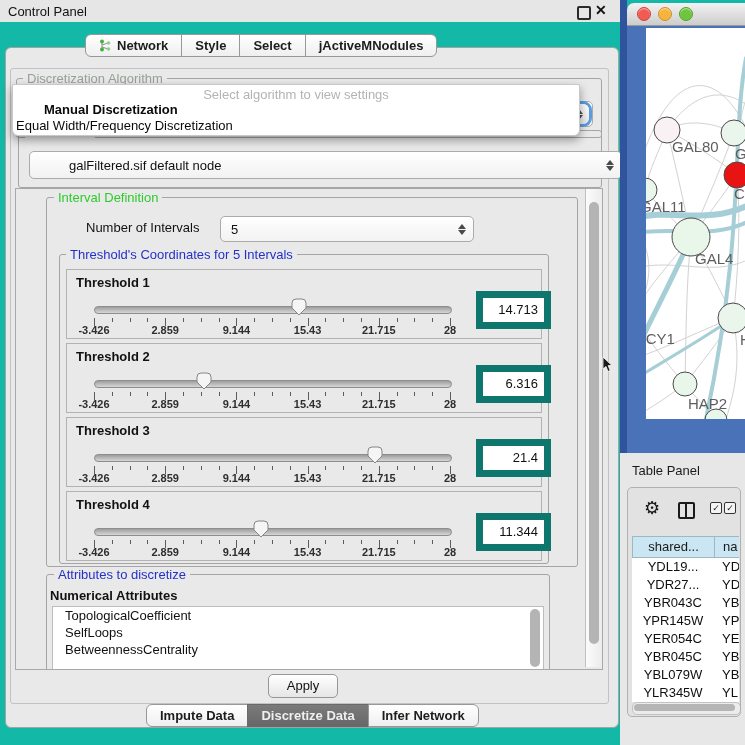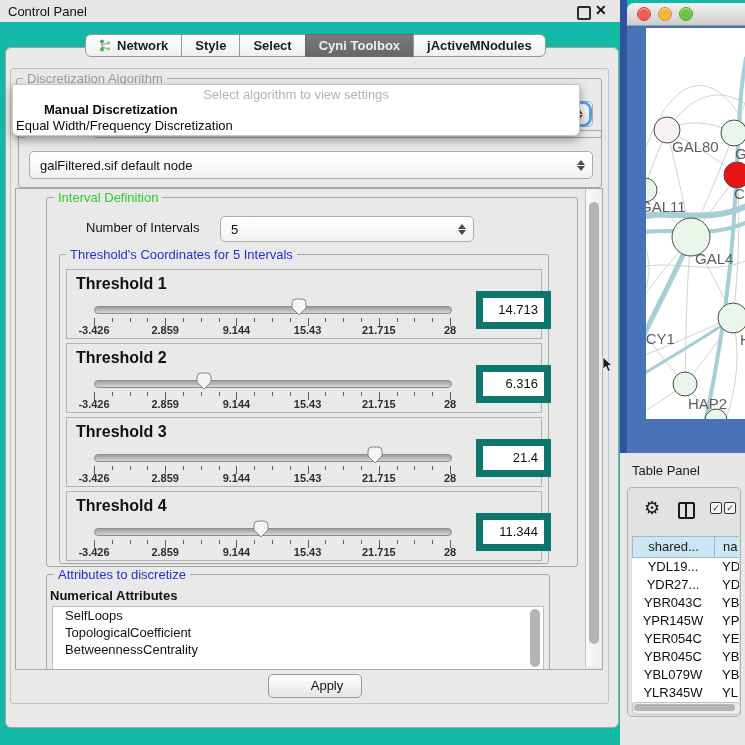--- a/index.html
+++ b/index.html
@@ -54,36 +54,36 @@
 
   
   .scroll-panel{left:15px;top:188px;width:586px;height:480px;border:1px solid #a8a8a8;
                 background:#e9e9e9;overflow:hidden;}
   .vsb{position:absolute;right:0;top:0;width:16px;height:478px;border-left:1px solid #bfbfbf;
        background:linear-gradient(to right,#fbfbfb,#ececec);}
   .vsb .thumb{position:absolute;left:3px;top:13px;width:10px;height:442px;background:#b4b4b4;border-radius:5px;}
 
   
   .tbox{position:absolute;left:6px;width:474px;height:68px;border:1px solid #b2b2b2;background:#e9e9e9;}
-  .tlabel{position:absolute;left:9px;top:5px;font-size:16px;font-weight:bold;color:#111;}
+  .tlabel{position:absolute;left:9px;top:5px;font-size:13px;font-weight:bold;color:#111;}
   .track{position:absolute;left:27px;top:36px;width:356px;height:6px;border:1px solid #8d8d8d;
          border-radius:4px;background:linear-gradient(#9d9d9d,#d6d6d6);}
   .knob{position:absolute;top:28px;width:16px;height:18px;}
   .tick{position:absolute;top:48px;width:1px;background:#5c5c5c;}
   .ticklab{position:absolute;top:54px;transform:translateX(-50%);font-size:11px;font-weight:bold;color:#2e2e2e;white-space:nowrap;}
   .vfield{position:absolute;left:409px;top:21px;width:55px;height:24px;background:#fff;
           border:7px solid #0f766e;font-size:13px;color:#111;text-align:right;line-height:24px;padding-right:6px;}
 
   
   .attr-list{position:absolute;left:5px;top:31px;width:490px;height:80px;background:#ffffff;border:1px solid #bdbdbd;}
   .attr-item{font-size:13px;color:#111;line-height:17px;padding-left:12px;white-space:nowrap;}
   .list-sb{position:absolute;right:3px;top:2px;width:10px;height:58px;background:#b4b4b4;border-radius:5px;}
 
   .apply-btn{left:268px;top:674px;width:68px;height:22px;border:1px solid #979797;border-radius:5px;
-             background:linear-gradient(#ffffff,#e6e6e6);font-size:13px;color:#111;text-align:center;line-height:21px;padding-left:24px;}
+             background:linear-gradient(#ffffff,#e6e6e6);font-size:13px;color:#111;text-align:center;line-height:21px;}
 
   
   .navy{left:620px;top:0;width:7px;height:453px;background:#30539e;}
   .net-win{left:627px;top:3px;width:118px;height:450px;background:#4a72b9;border-top-left-radius:7px;}
   .win-titlebar{left:0;top:0;width:118px;height:22px;background:linear-gradient(#f2f2f2,#cdcdcd);
                 border-bottom:1px solid #9b9b9b;border-top-left-radius:7px;display:flex;align-items:center;padding-left:10px;gap:7px;}
   .tl{width:12px;height:12px;border-radius:50%;box-shadow:inset 0 1px 1px rgba(255,255,255,.6);}
   .canvas{left:19px;top:25px;width:99px;height:391px;background:#ffffff;overflow:hidden;}
 
   .table-panel{left:620px;top:453px;width:125px;height:292px;background:#e7e7e7;}
@@ -134,23 +134,20 @@
           </svg>
         </span>
         <span>Network</span>
       </div>
       <div class="tab">
         <span>Style</span>
       </div>
       <div class="tab">
         <span>Select</span>
       </div>
-      <div class="tab selected">
-        <span>Cyni Toolbox</span>
-      </div>
       <div class="tab last">
         <span>jActiveMNodules</span>
       </div>
     </div>
 
   <div class="abs group" style="left:16px;top:78px;width:584px;height:58px;">
     <span class="gtitle" style="left:6px;color:#97a097;">Discretization Algorithm</span>
     <div class="combo" style="position:absolute;left:10px;top:22px;width:564px;height:24px;">
       <div class="focus-stepper">
         <i style="width:0;height:0;border-left:4px solid transparent;border-right:4px solid transparent;border-bottom:5px solid #4a4a4a;"></i>
@@ -162,21 +159,21 @@
   <div class="abs popup">
     <div class="ph">Select algorithm to view settings</div>
     <div id="popup-options">
         <div class="opt bold" style="top: 17px;">Manual Discretization</div>
         <div class="opt" style="top: 33px;">Equal Width/Frequency Discretization</div>
       </div>
   </div>
 
   <div class="abs group" style="left:18px;top:130px;width:582px;height:56px;">
     <span class="gtitle" style="left:6px;color:#222;">Table Data</span>
-    <div class="combo" style="position:absolute;left:10px;top:20px;width:562px;height:26px;">
+    <div class="combo" style="position:absolute;left:10px;top:20px;width:562px;height:26px;padding-left:29px;">
       <div class="ctext">galFiltered.sif default node</div>
       <div class="stepper">
           <i class="up"></i>
           <i class="dn"></i>
         </div>
     </div>
   </div>
 
   <div class="abs scroll-panel">
 
@@ -337,33 +334,44 @@
             </div>
           </div>
       </div>
     </div>
 
     <div class="group" style="position:absolute;left:30px;top:385px;width:502px;height:120px;">
       <span class="gtitle" style="left:7px;color:#2431c9;">Attributes to discretize</span>
       <div style="position:absolute;left:3px;top:13px;font-size:13px;font-weight:bold;color:#111;">Numerical Attributes</div>
       <div class="attr-list" id="attr-list">
         <div class="list-sb"></div>
-      <div class="attr-item">SelfLoops</div>
-          <div class="attr-item">TopologicalCoefficient</div>
+      <div class="attr-item">TopologicalCoefficient</div>
+          <div class="attr-item">SelfLoops</div>
           <div class="attr-item">BetweennessCentrality</div>
         </div>
     </div>
 
     <div class="vsb">
       <div class="thumb"></div>
     </div>
   </div>
 
   <div class="abs apply-btn">Apply</div>
 
+  <div class="abs tabbar" id="bottom-tabs" style="left:146px;top:704px;">
+      <div class="tab first">
+        <span>Impute Data</span>
+      </div>
+      <div class="tab selected">
+        <span>Discretize Data</span>
+      </div>
+      <div class="tab last">
+        <span>Infer Network</span>
+      </div>
+    </div>
 
   <div class="abs navy"></div>
 
   <div class="abs net-win">
     <div class="abs win-titlebar">
       <span class="tl" style="background:#f25a52;border:1px solid #c9453d;"></span>
       <span class="tl" style="background:#f6b33d;border:1px solid #cf8f24;"></span>
       <span class="tl" style="background:#6ec53e;border:1px solid #55a02b;"></span>
     </div>
     <div class="abs canvas">

